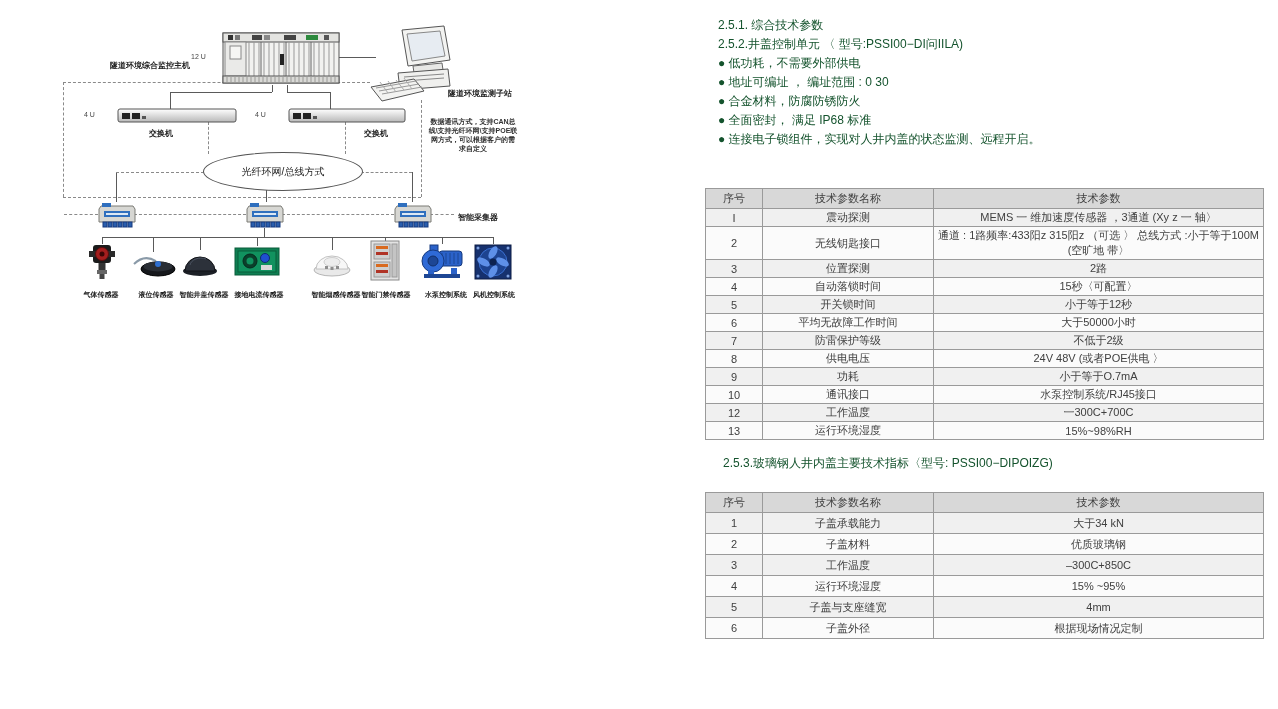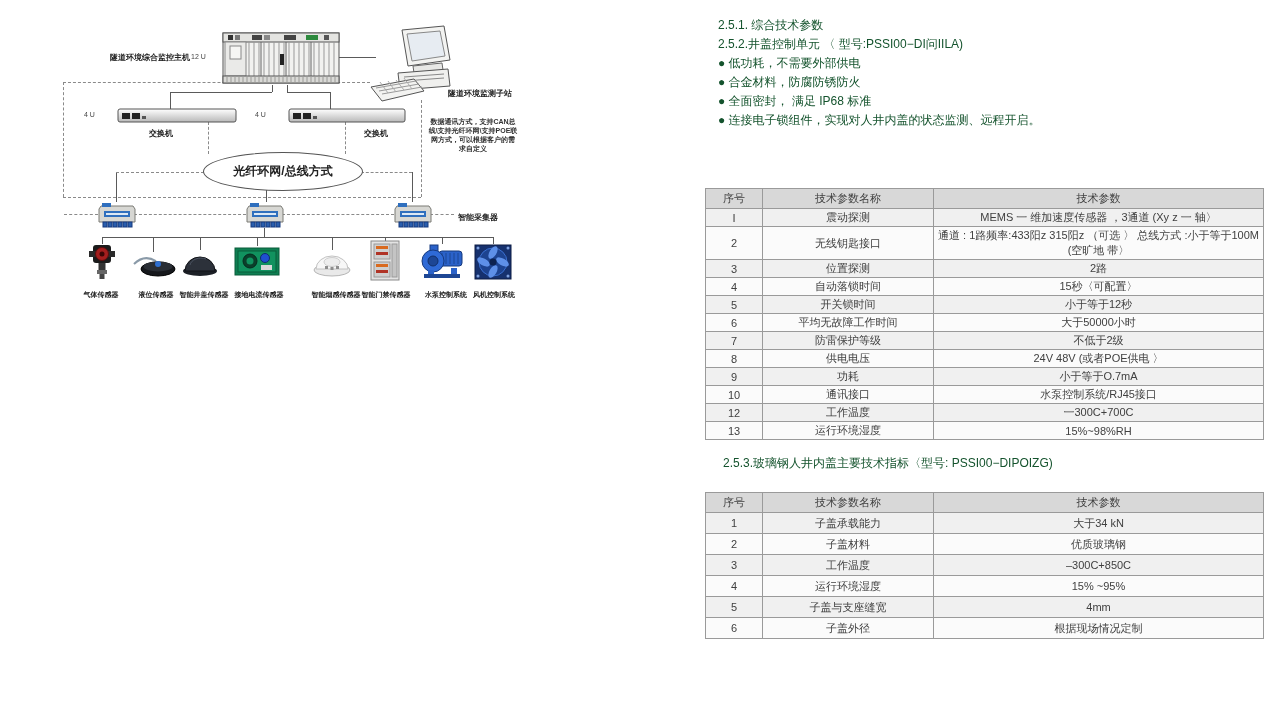--- a/index.html
+++ b/index.html
@@ -76,21 +76,21 @@
     <div class="dash-v" style="left:208px;top:122px;height:32px;"></div>
     <div class="dash-v" style="left:345px;top:122px;height:32px;"></div>
     <div class="dash-h" style="left:116px;top:172px;width:88px;"></div>
     <div class="dash-h" style="left:361px;top:172px;width:51px;"></div>
     <div class="dash-h" style="left:64px;top:214px;width:34px;"></div>
     <div class="dash-h" style="left:134px;top:214px;width:112px;"></div>
     <div class="dash-h" style="left:282px;top:214px;width:112px;"></div>
     <div class="dash-h" style="left:430px;top:214px;width:24px;"></div>
 
     <div class="ring">
-      <span class="dlabel" style="position:static;font-weight:bold;font-size:12px;">光纤环网/总线方式</span>
+      <span class="dlabel" style="position:static;font-weight:normal;font-size:10px;">光纤环网/总线方式</span>
     </div>
 
     <div class="dev" style="left:222px;top:30px;">
       <svg width="118" height="56">
         <rect x="1" y="3" width="116" height="50" fill="#f2f2f0" stroke="#555"></rect>
         <rect x="1" y="3" width="116" height="9" fill="#e4e4e1" stroke="#555"></rect>
         <rect x="6" y="5" width="5" height="5" fill="#333"></rect>
           <rect x="13" y="5" width="5" height="5" fill="#777"></rect>
         <rect x="30" y="5" width="10" height="5" fill="#444"></rect>
           <rect x="42" y="5" width="6" height="5" fill="#888"></rect>
@@ -99,21 +99,21 @@
         <rect x="102" y="5" width="5" height="5" fill="#555"></rect>
         <rect x="3" y="12" width="21" height="34" fill="#eaeae8" stroke="#888"></rect>
         <rect x="8" y="16" width="11" height="13" fill="#f6f6f4" stroke="#888"></rect>
         <path d="M27 12V46M32 12V46M37 12V46M42 12V46M47 12V46M52 12V46M57 12V46M62 12V46M67 12V46M72 12V46M77 12V46M82 12V46M87 12V46M92 12V46M97 12V46M102 12V46M107 12V46M112 12V46" stroke="#999" stroke-width="1"></path>
         <path d="M39 12V46M64 12V46M89 12V46" stroke="#666"></path>
         <rect x="58" y="24" width="4" height="11" fill="#222"></rect>
         <rect x="1" y="46" width="116" height="7" fill="#d9d9d6" stroke="#555"></rect>
         <path d="M5 46v7M9 46v7M13 46v7M17 46v7M21 46v7M25 46v7M29 46v7M33 46v7M37 46v7M41 46v7M45 46v7M49 46v7M53 46v7M57 46v7M61 46v7M65 46v7M69 46v7M73 46v7M77 46v7M81 46v7M85 46v7M89 46v7M93 46v7M97 46v7M101 46v7M105 46v7M109 46v7M113 46v7" stroke="#9a9a97" stroke-width="1"></path>
       </svg>
     </div>
-    <span class="dlabel" style="left:110px;top:52px;">隧道环境综合监控主机</span>
+    <span class="dlabel" style="left:110px;top:60px;">隧道环境综合监控主机</span>
     <span class="unit" style="left:191px;top:53px;">12 U</span>
 
     <div class="dev" style="left:368px;top:24px;">
       <svg width="90" height="82">
         <polygon points="34,6 76,2 82,36 40,42" fill="#f3f3f1" stroke="#555"></polygon>
         <polygon points="39,10 72,7 77,32 44,37" fill="#e7ecf2" stroke="#888"></polygon>
         <polygon points="45,42 74,39 75,46 46,49" fill="#e8e8e6" stroke="#666"></polygon>
         <polygon points="30,49 80,45 82,62 32,66" fill="#f0f0ee" stroke="#555"></polygon>
         <path d="M36 53l40-3M36 57l40-3" stroke="#888"></path>
         <rect x="38" y="59" width="8" height="3" fill="#bbb"></rect>
@@ -299,20 +299,21 @@
     <span class="slabel" style="left:386px;top:290px;">智能门禁传感器</span>
     <span class="slabel" style="left:446px;top:290px;">水泵控制系统</span>
     <span class="slabel" style="left:494px;top:290px;">风机控制系统</span>
   </div>
 
 
   <div class="tcol" style="left:705px;top:16px;width:560px;">
     <p class="rheading">2.5.1. 综合技术参数</p>
     <p class="rheading">2.5.2.井盖控制单元 〈 型号:PSSI00−DI问IILA)</p>
     <p class="rbullet">低功耗，不需要外部供电</p>
+    <p class="rbullet">地址可编址 ， 编址范围 : 0 30</p>
     <p class="rbullet">合金材料，防腐防锈防火</p>
     <p class="rbullet">全面密封， 满足 IP68 标准</p>
     <p class="rbullet">连接电子锁组件，实现对人井内盖的状态监测、远程开启。</p>
   </div>
 
   <table class="spec" id="table1" style="top:188px;">
     <colgroup>
         <col>
         <col>
         <col>

